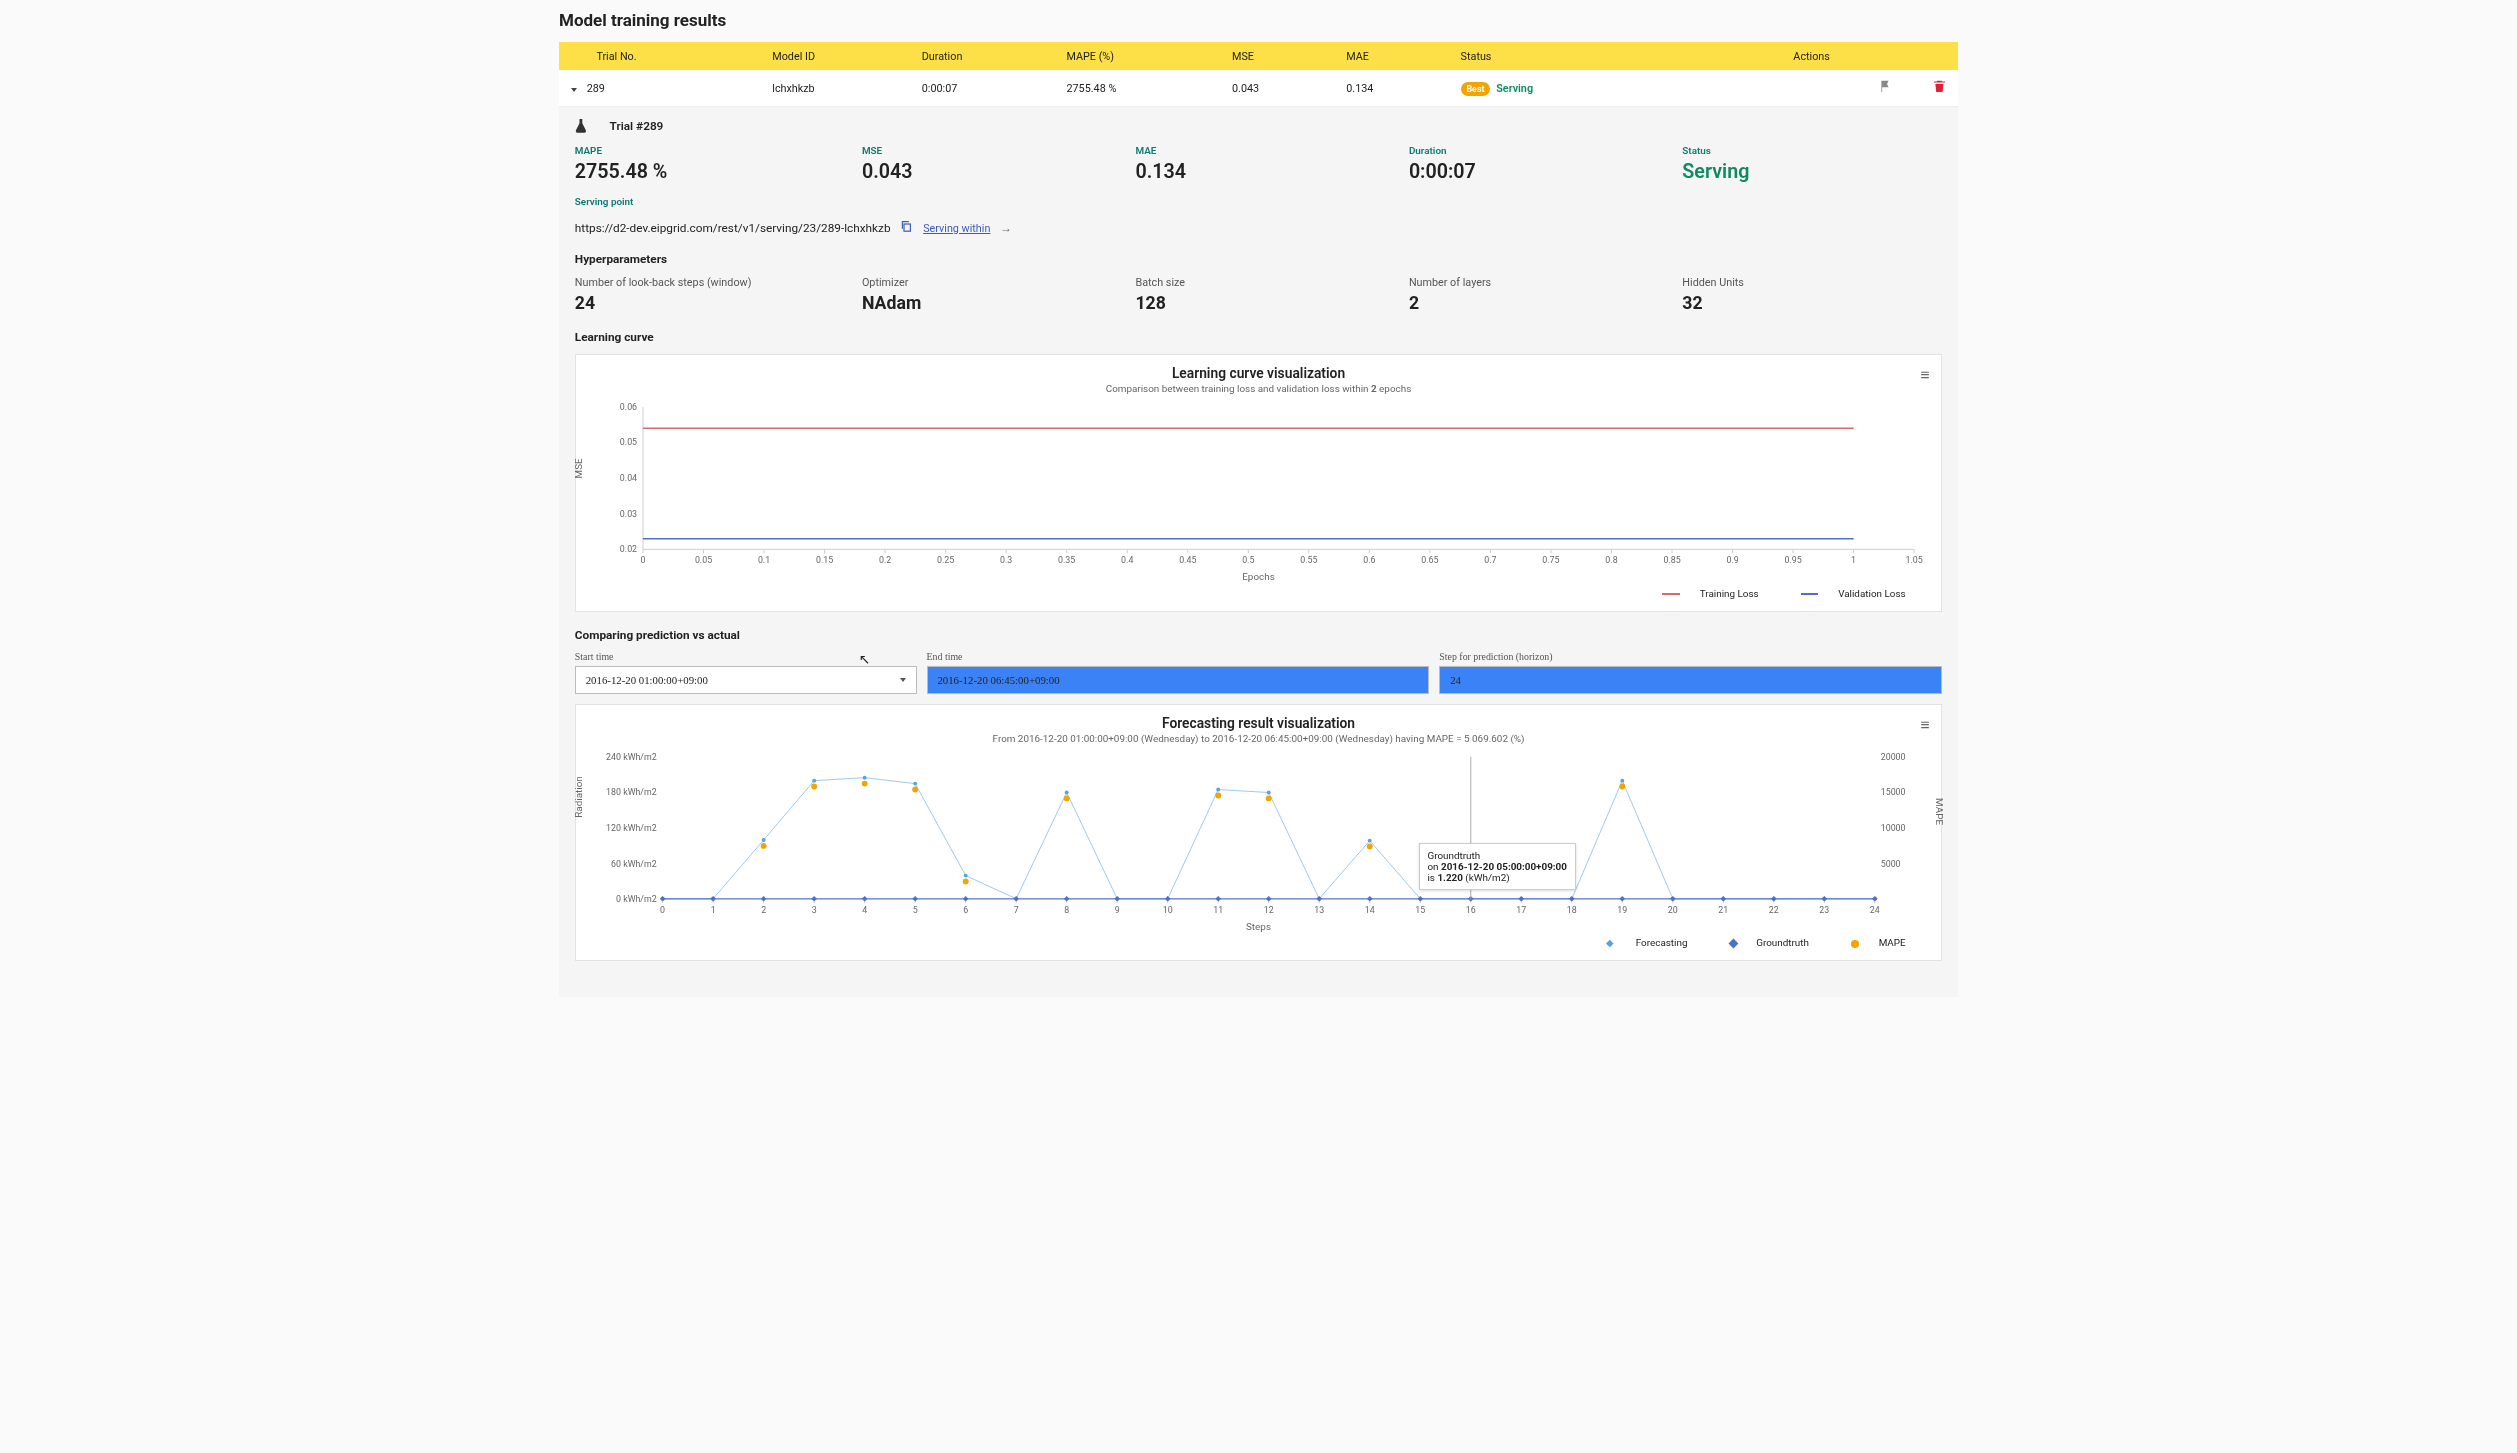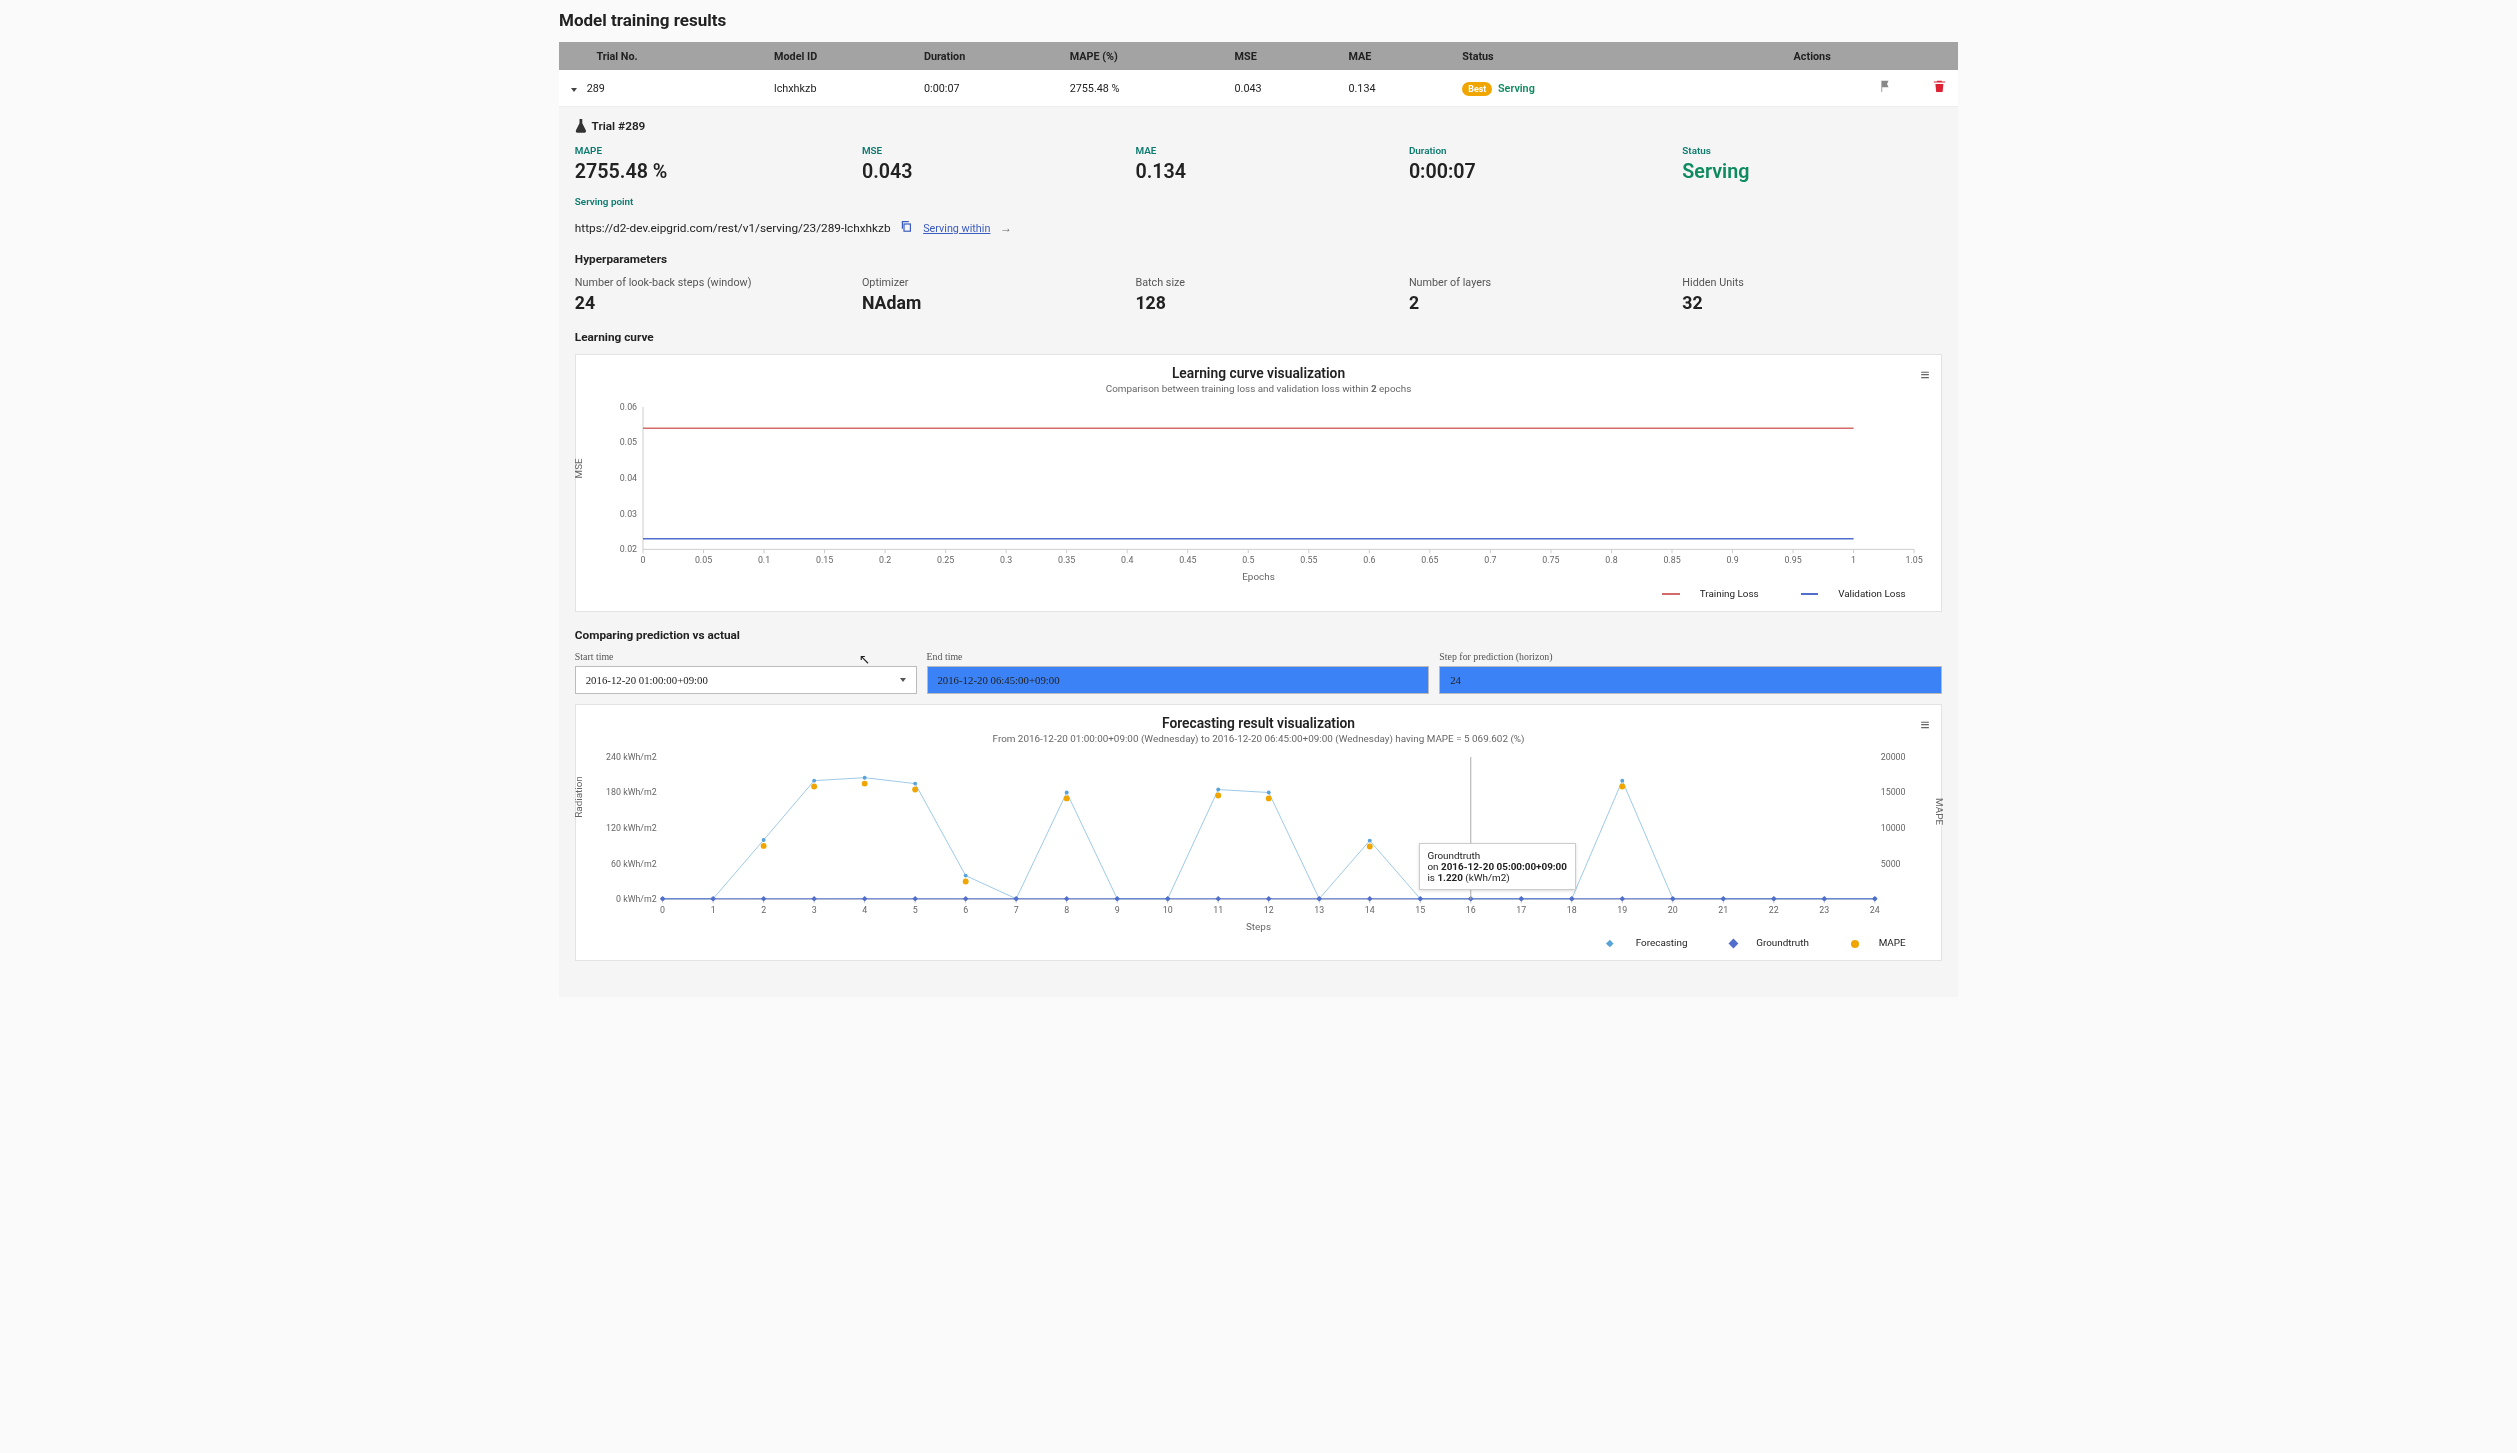--- a/index.html
+++ b/index.html
@@ -1,29 +1,29 @@
 <!DOCTYPE html>
 <html><head>
 <meta charset="utf-8">
 <style>
 * { margin: 0; padding: 0; box-sizing: border-box; }
 body { font-family: -apple-system, BlinkMacSystemFont, 'Segoe UI', Roboto, sans-serif; background: #fafafa; color: #222; font-size: 12.8px; padding: 0 59px; }
 .container { max-width: 1399px; margin: 0 auto; padding-top: 9.9px; }
 .page-title { font-size: 17px; font-weight: 700; margin-bottom: 11.8px; }
 .table { width: 100%; border-collapse: collapse; }
-.table thead th { background: #a3a3a3; font-size: 10.8px; font-weight: 700; text-align: left; padding: 7.9px 11.8px; }
+.table thead th { background: #fde047; font-size: 10.8px; font-weight: 400; text-align: left; padding: 7.9px 11.8px; }
 .table tbody td { background: #fff; font-size: 10.8px; padding: 9.9px 11.8px; border-bottom: 1px solid #eee; }
 .chev { display: inline-block; width: 0; height: 0; border-left: 3.9px solid transparent; border-right: 3.9px solid transparent; border-top: 4.9px solid #444; margin-right: 9.9px; cursor: pointer; }
 .badge-best { background: #f0a500; color: #fff; font-size: 8.9px; font-weight: 700; padding: 2px 5.9px; border-radius: 7.9px; margin-right: 5.9px; }
 .status-serving { color: #0e8a5f; font-weight: 600; font-size: 10.8px; }
 .flag-icon svg, .trash-icon svg { width: 12.8px; height: 12.8px; }
 .actions-cell { text-align: right; }
 .actions-cell span { margin-left: 39px; cursor: pointer; }
 .detail { background: #f5f5f5; padding: 11.8px 15.8px 19.7px; }
-.trial-head { display: flex; align-items: center; gap: 5px; font-size: 11.8px; font-weight: 600; margin-bottom: 11.8px; }
+.trial-head { display: flex; align-items: center; gap: 23px; font-size: 11.8px; font-weight: 600; margin-bottom: 11.8px; }
 .metrics-row { display: flex; gap: 0; margin-bottom: 13.8px; }
 .metric { flex: 1; }
 .metric:nth-child(1){flex:0 0 21%;}
 .metric:nth-child(2){flex:0 0 20%;}
 .metric:nth-child(3){flex:0 0 20%;}
 .metric:nth-child(4){flex:0 0 20%;}
 .metric:nth-child(5){flex:0 0 19%;}
 .metric-label { font-size: 9.9px; color: #0d7a6e; font-weight: 600; margin-bottom: 3.9px; }
 .metric-value { font-size: 19.7px; font-weight: 600; }
 .metric-value.serving { color: #0e8a5f; }

